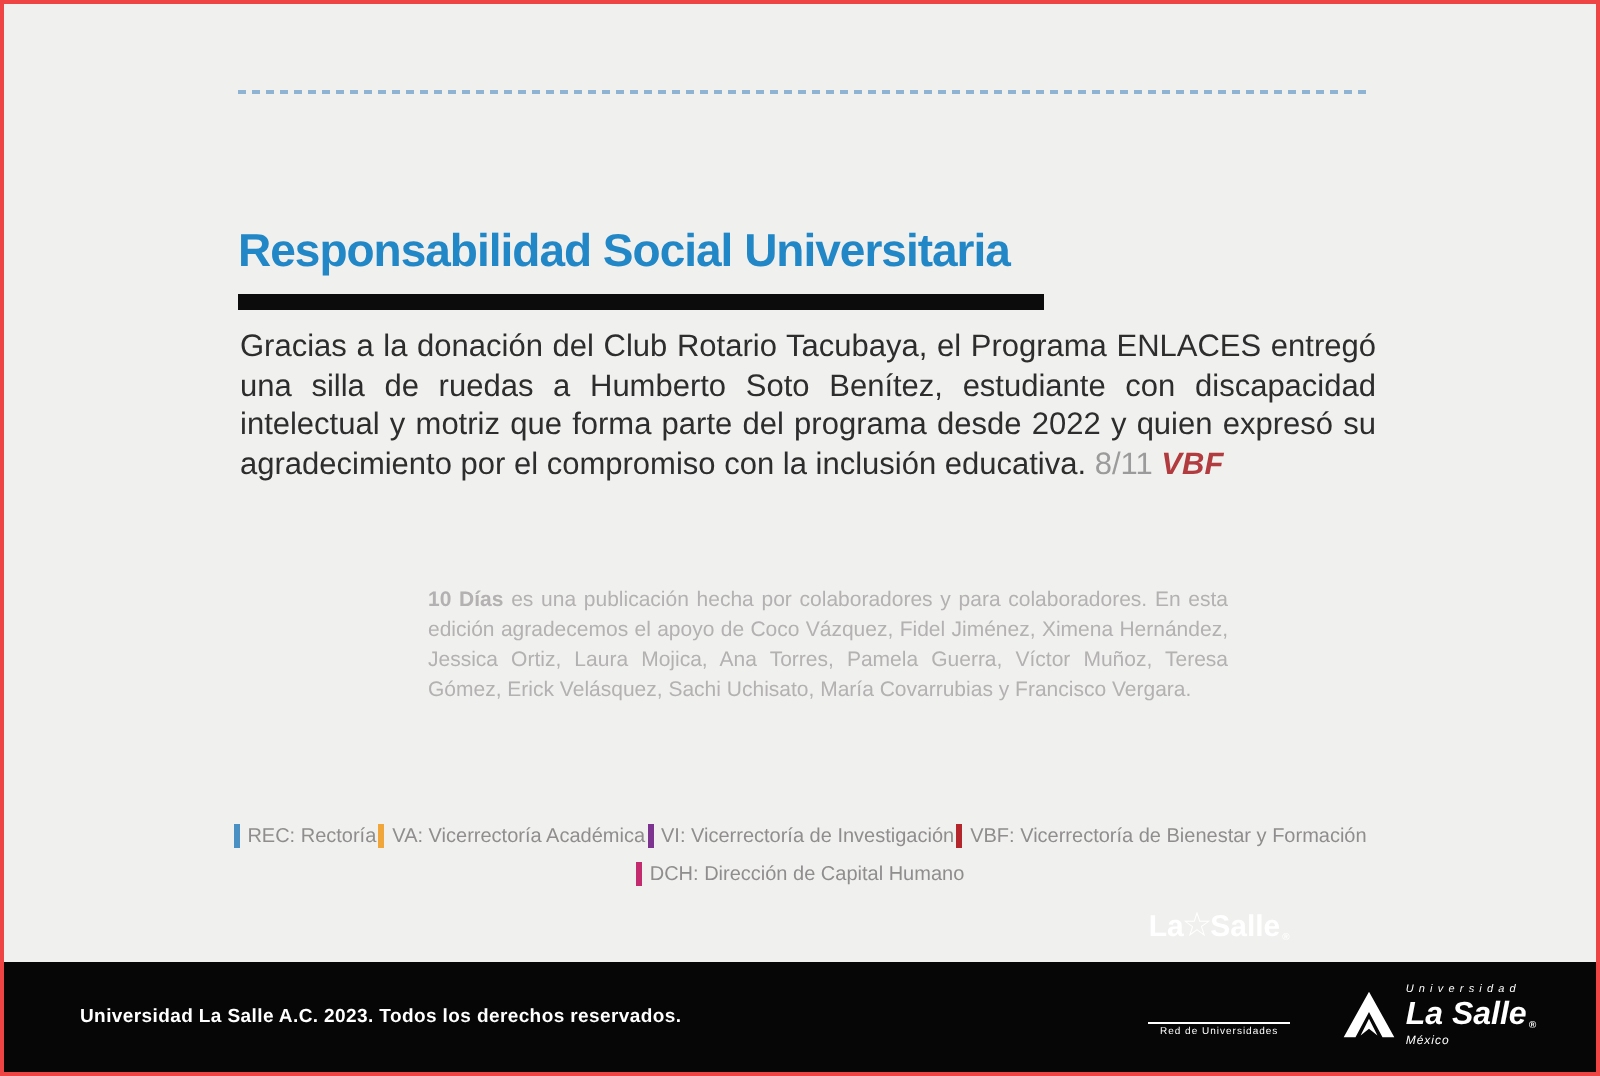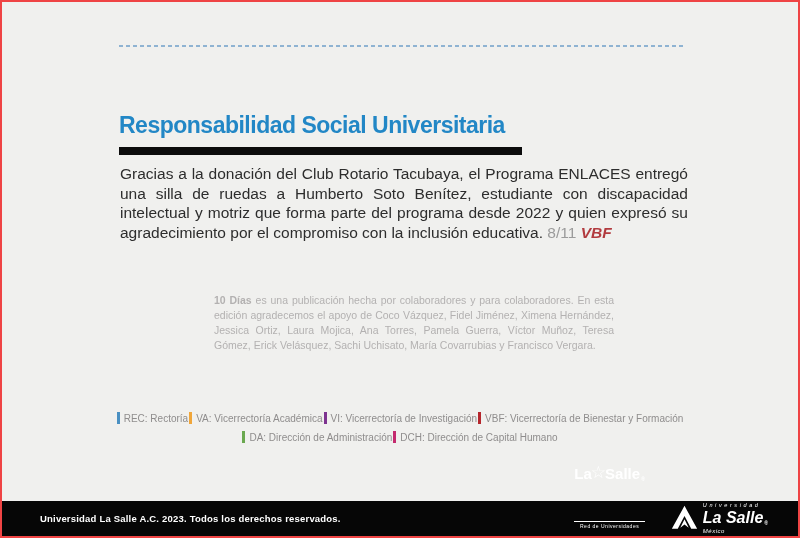--- a/index.html
+++ b/index.html
@@ -46,21 +46,21 @@
     position:absolute;left:0;top:410px;width:100%;
     display:flex;flex-direction:column;gap:7px;align-items:center;
   }
   .legend-row{display:flex;justify-content:center;gap:1px;flex-wrap:nowrap;}
   .legend-item{
     display:inline-flex;align-items:center;gap:4px;
     font-size:10px;color:var(--legend_text,#8f8d8d);white-space:nowrap;
   }
   .legend-bar{display:inline-block;width:3px;height:12px;flex:0 0 auto;}
   .footer{
-    position:absolute;left:0;bottom:0;width:100%;height:35px;
+    position:absolute;left:0;bottom:0;width:100%;height:55px;
     background:var(--footer_bg,#060606);
     display:flex;align-items:center;justify-content:space-between;
     padding:0 30px 0 38px;color:#fff;
   }
   .footer .copyright{font-size:9.5px;font-weight:bold;letter-spacing:0.2px;}
   .footer-logos{display:flex;align-items:center;gap:26px;}
   .logo1{display:flex;flex-direction:column;align-items:center;line-height:1;gap:36px;}
   .logo1 .logo1-main{font-size:15px;font-weight:bold;display:flex;align-items:center;}
   .logo1 .star{font-size:17px;font-weight:normal;margin:0 -1px;position:relative;top:-1px;}
   .logo1 .reg{font-size:5px;align-self:flex-end;margin-left:1px;}
@@ -105,24 +105,20 @@
           <span class="legend-bar" style="background: rgb(125, 51, 144);"></span>
           <span>VI: Vicerrectoría de Investigación</span>
         </span>
         <span class="legend-item">
           <span class="legend-bar" style="background: rgb(181, 38, 44);"></span>
           <span>VBF: Vicerrectoría de Bienestar y Formación</span>
         </span>
       </div>
     <div class="legend-row">
         <span class="legend-item">
-          <span class="legend-bar" style="background: rgb(106, 168, 79);"></span>
-          <span>DA: Dirección de Administración</span>
-        </span>
-        <span class="legend-item">
           <span class="legend-bar" style="background: rgb(196, 42, 110);"></span>
           <span>DCH: Dirección de Capital Humano</span>
         </span>
       </div>
   </div>
 
   <div class="footer">
     <div class="copyright">Universidad La Salle A.C. 2023. Todos los derechos reservados.</div>
     <div class="footer-logos">
 

